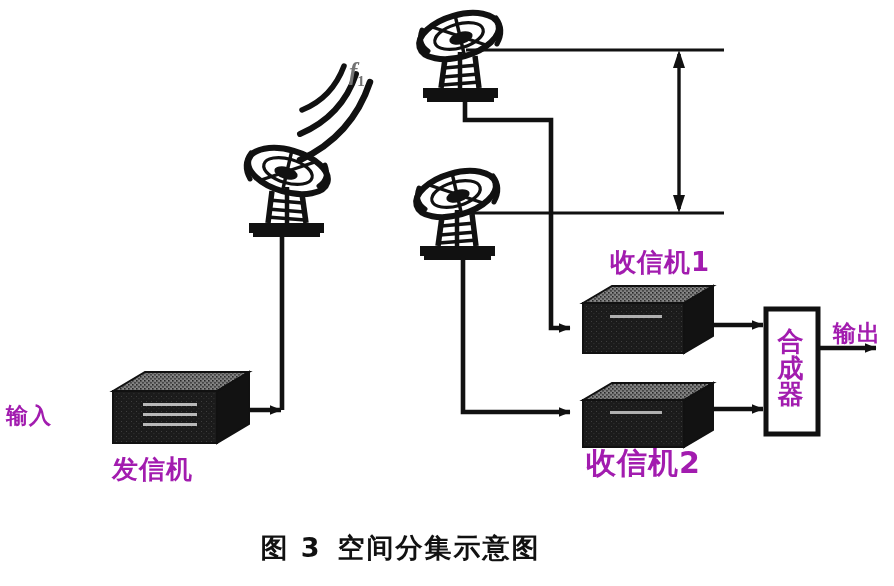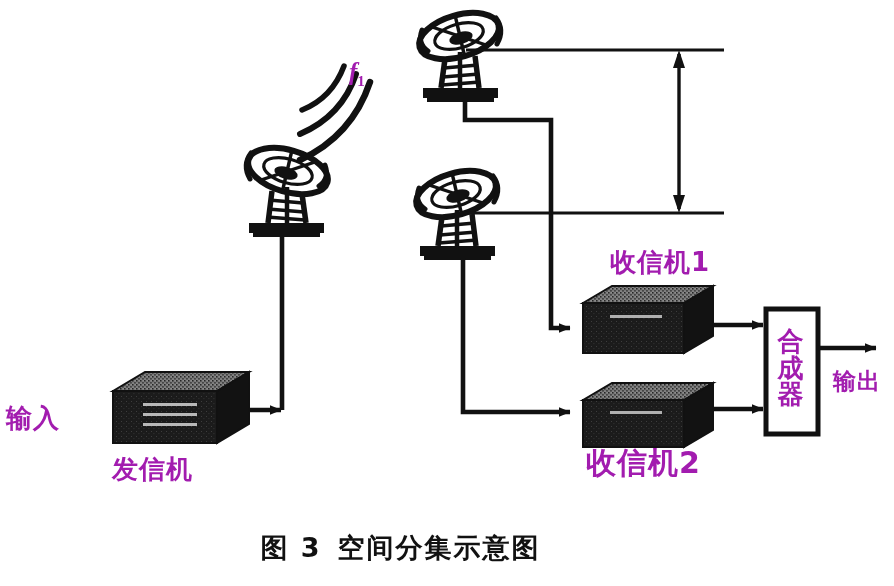--- a/index.html
+++ b/index.html
@@ -34,63 +34,62 @@
     position: absolute;
     font-family: "DejaVu Sans", "Liberation Sans", sans-serif;
     font-weight: 700;
     color: #a21caf;
     white-space: nowrap;
     letter-spacing: 1px;
   }
   #label-input {
     left: 6px;
     top: 401px;
-    font-size: 26px;
+    font-size: 22px;
   }
   #label-transmitter {
     left: 112px;
     top: 452px;
     font-size: 26px;
   }
   #label-receiver-1 {
     left: 610px;
     top: 245px;
     font-size: 26px;
   }
   #label-receiver-2 {
     left: 586px;
     top: 443px;
     font-size: 30px;
   }
   #label-output {
     left: 833px;
     top: 318px;
     font-size: 23px;
-    margin-top: 48px;
   }
   #label-combiner {
     left: 775px;
     top: 328px;
     font-size: 26px;
     line-height: 1.02;
     text-align: center;
     width: 32px;
   }
   #label-combiner span {
     display: block;
   }
   #label-freq {
     position: absolute;
     left: 349px;
     top: 58px;
     font-family: "Liberation Serif", "DejaVu Serif", serif;
     font-style: italic;
     font-weight: 700;
     font-size: 25px;
-    color: #a21caf;
+    color: #737373;
   }
   #label-freq sub {
     font-size: 15px;
     font-style: normal;
     font-weight: 700;
   }
   #label-delta-h {
     position: absolute;
     left: 637px;
     top: 104px;

